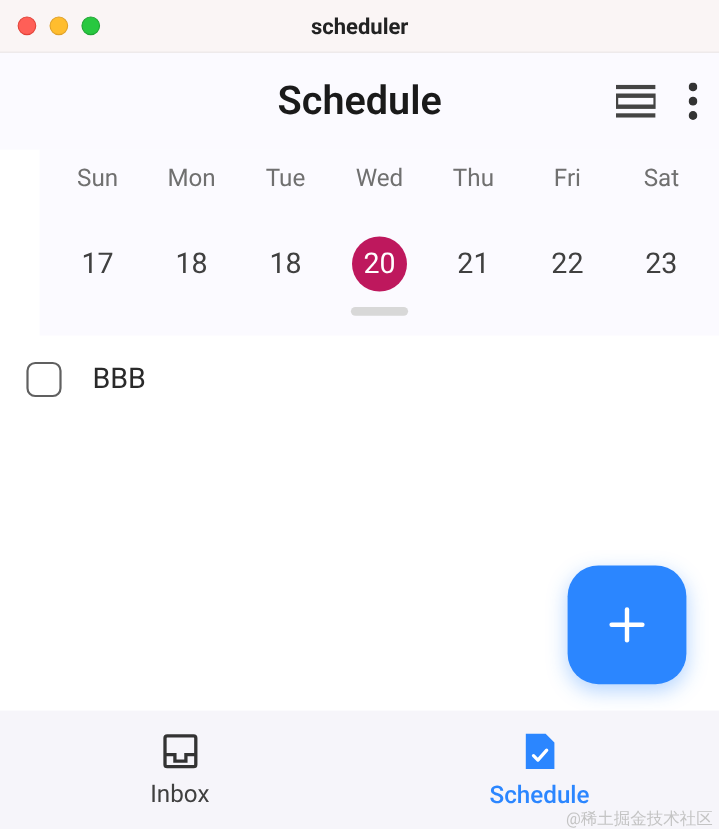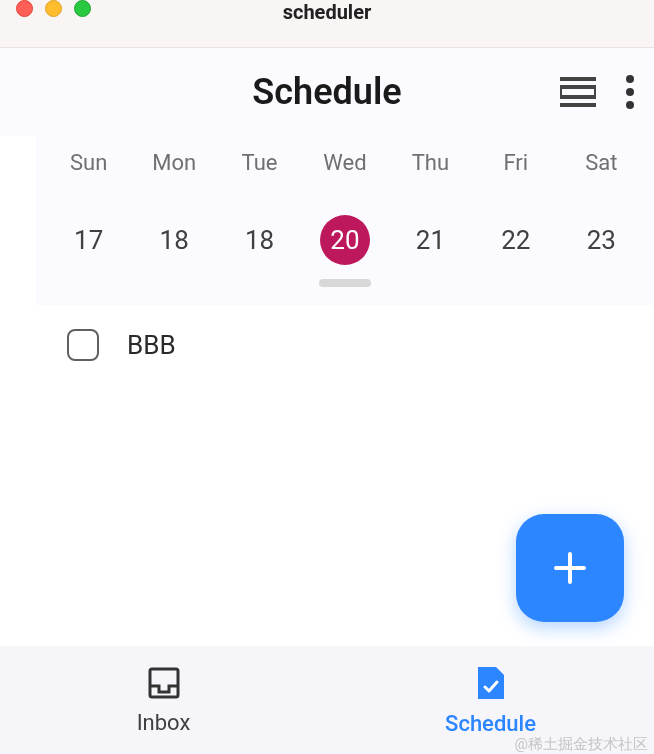--- a/index.html
+++ b/index.html
@@ -1,19 +1,19 @@
 <!DOCTYPE html>
 <html><head>
   <meta charset="utf-8">
   <style>
     * { margin:0; padding:0; box-sizing:border-box; font-family:-apple-system,BlinkMacSystemFont,"Segoe UI",Roboto,sans-serif; }
     body { width:654px; height:754px; overflow:hidden; background:#fff; }
 
     
-    .titlebar { height:48px; background:#faf5f5; border-bottom:1px solid #e8e2e2; display:flex; align-items:flex-start; padding:0 16px; position:relative; }
+    .titlebar { height:48px; background:#faf5f5; border-bottom:1px solid #e8e2e2; display:flex; align-items:center; padding:0 16px; position:relative; }
     .traffic { display:flex; gap:12px; }
     .dot { width:17px; height:17px; border-radius:50%; }
     .dot.red { background:#ff5f57; border:1px solid #e24238; }
     .dot.yellow { background:#ffbd2e; border:1px solid #e0a127; }
     .dot.green { background:#28c840; border:1px solid #1fa533; }
     .win-title { position:absolute; left:50%; transform:translateX(-50%); font-size:20px; font-weight:700; color:#222; }
 
     
     .header { height:88px; background:#fbfaff; display:flex; align-items:center; justify-content:center; position:relative; }
     .page-title { font-size:36px; font-weight:600; color:#1a1a1a; }
@@ -25,21 +25,21 @@
     .week { background:#fbfaff; padding:14px 10px 10px;margin-left:36px; }
     .row { display:flex; }
     .cell { flex:1; text-align:center; }
     .dayname { font-size:22px; color:#707070; font-weight:400; }
     .daynum { font-size:26px; color:#404040; font-weight:400; height:50px; display:flex; align-items:center; justify-content:center;text-align:center; }
     .daynum.selected span { width:50px; height:50px; border-radius:50%; background:#be185d; color:#fff; display:flex; align-items:center; justify-content:center; }
     .gap { height:40px; }
     .handle { width:52px; height:8px; background:#d8d8d8; border-radius:4px; margin:14px auto 8px; }
 
     
-    .tasks { padding:24px 24px 0;margin-left:43px; }
+    .tasks { padding:24px 24px 0; }
     .task { display:flex; align-items:center; gap:28px; }
     .checkbox { width:32px; height:32px; border:2.5px solid #606060; border-radius:8px; cursor:pointer; }
     .task-title { font-size:26px; color:#2a2a2a; }
 
     
     .fab { position:absolute; right:30px; bottom:132px; width:108px; height:108px; background:#2b86ff; border-radius:28px; display:flex; align-items:center; justify-content:center; cursor:pointer; box-shadow:0 6px 18px rgba(43,134,255,0.35); }
     .fab svg { display:block; }
 
     
     .nav { position:absolute; bottom:0; left:0; right:0; height:108px; background:#f6f5fa; display:flex; }

